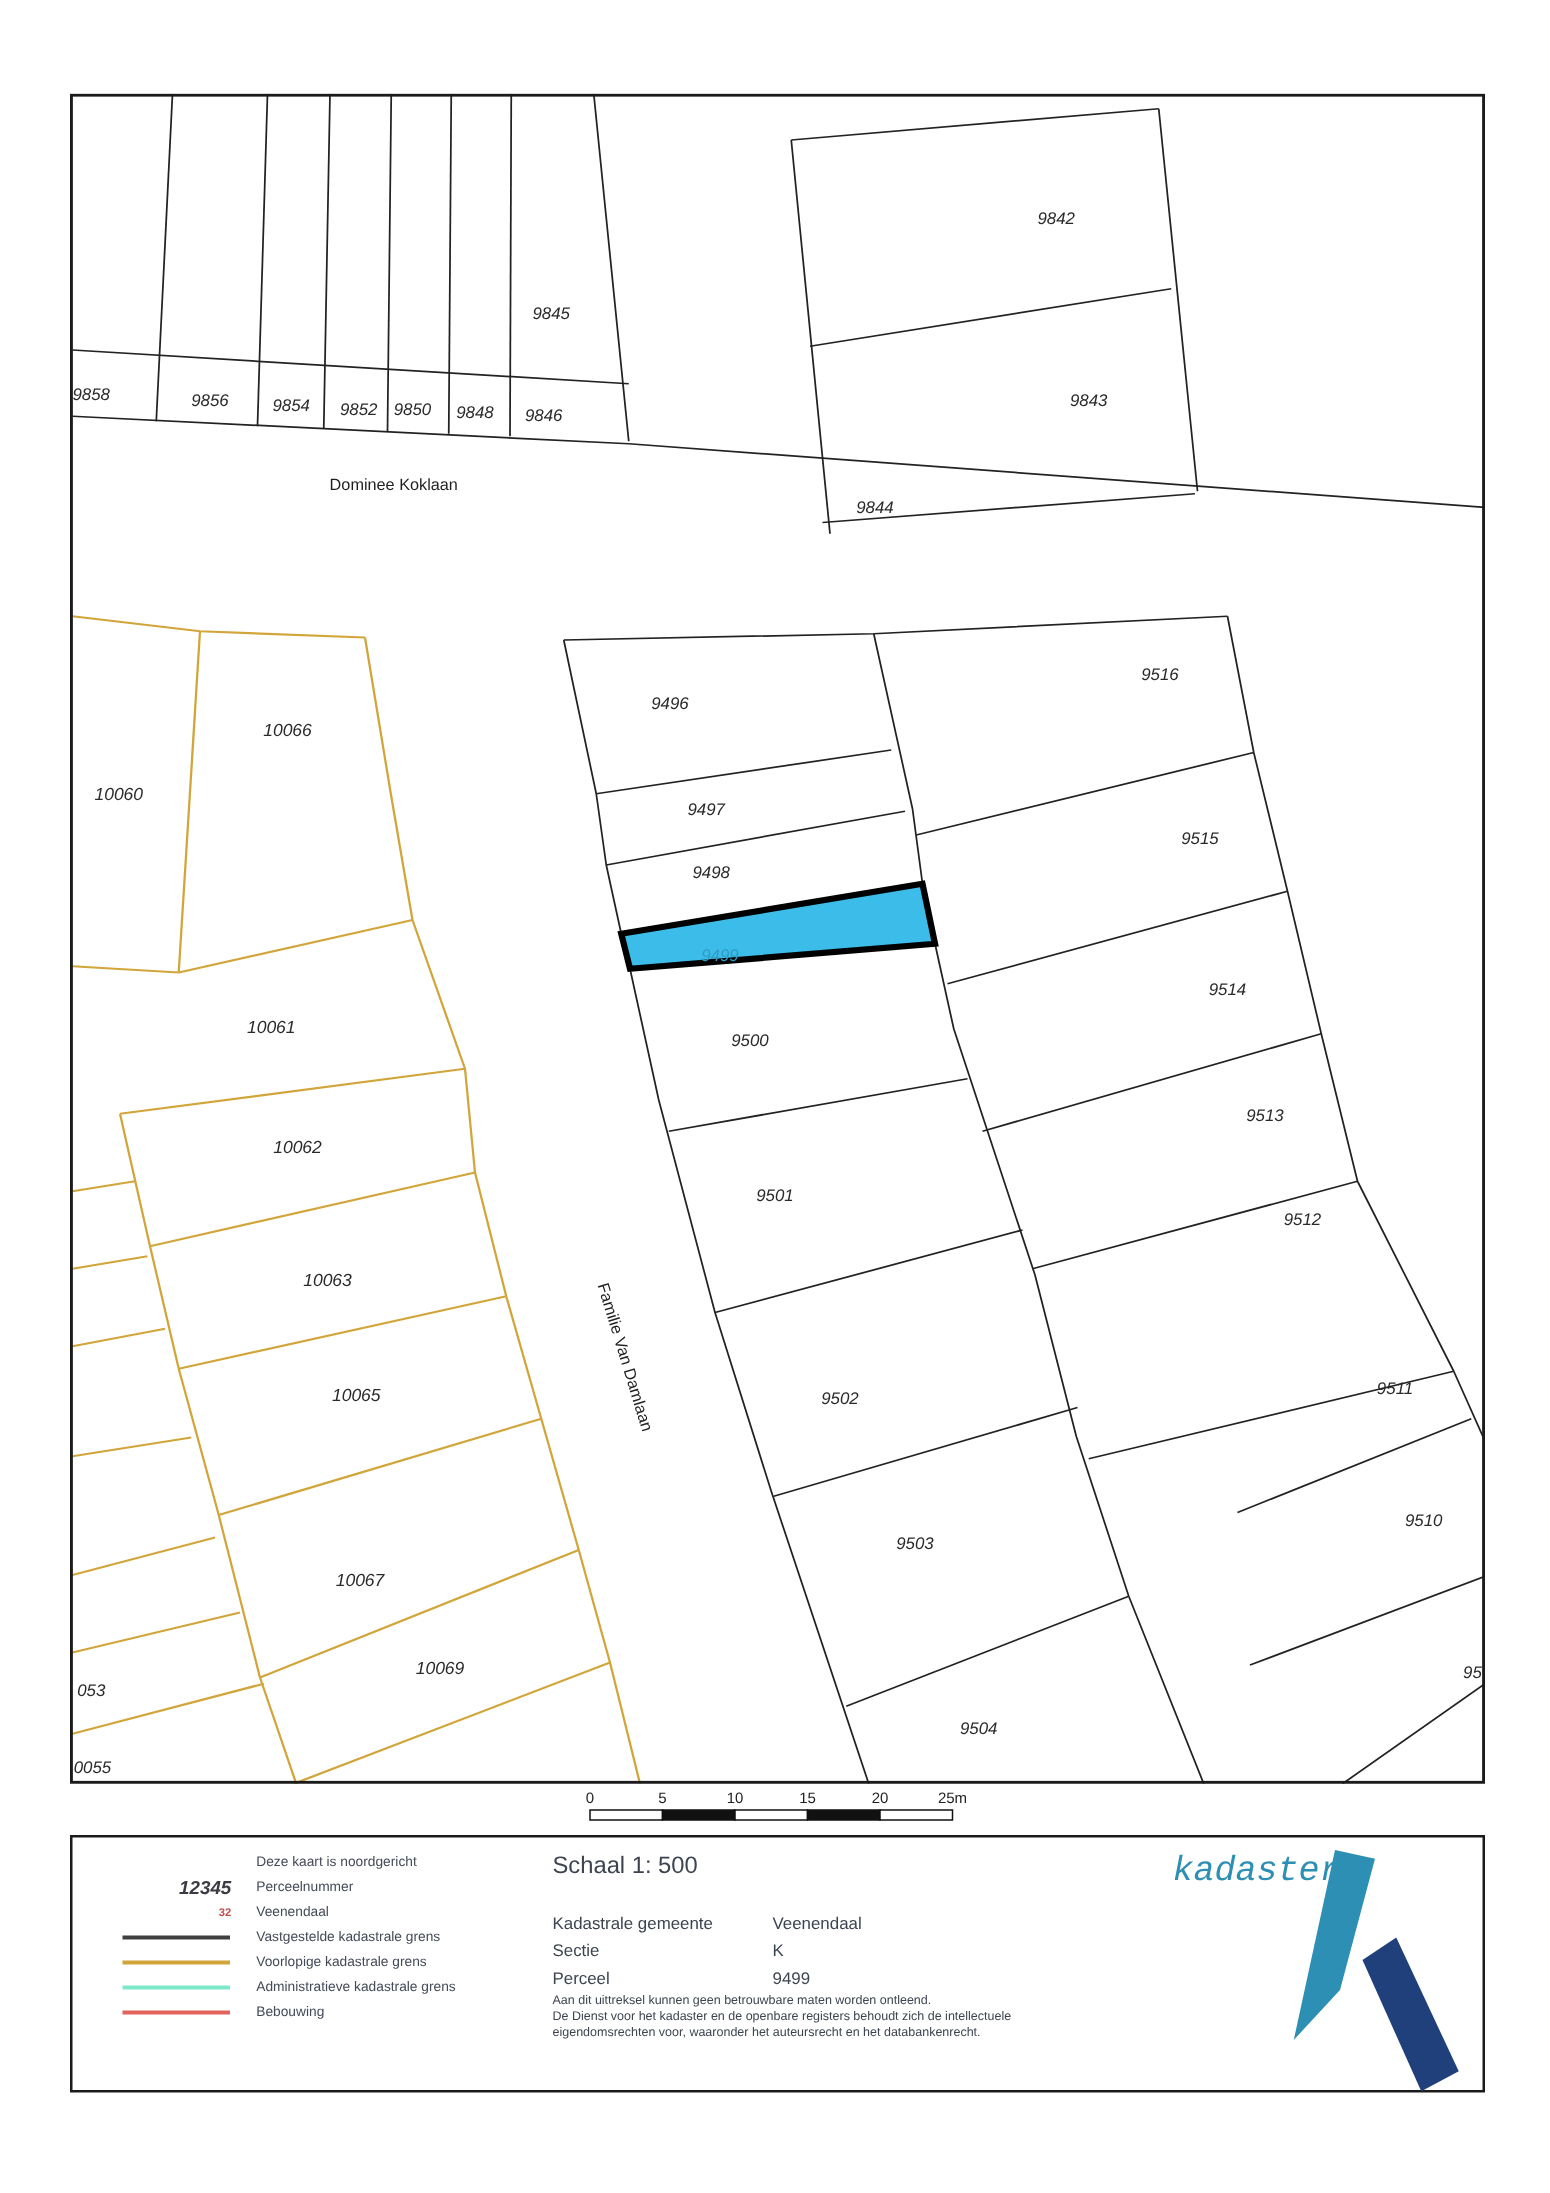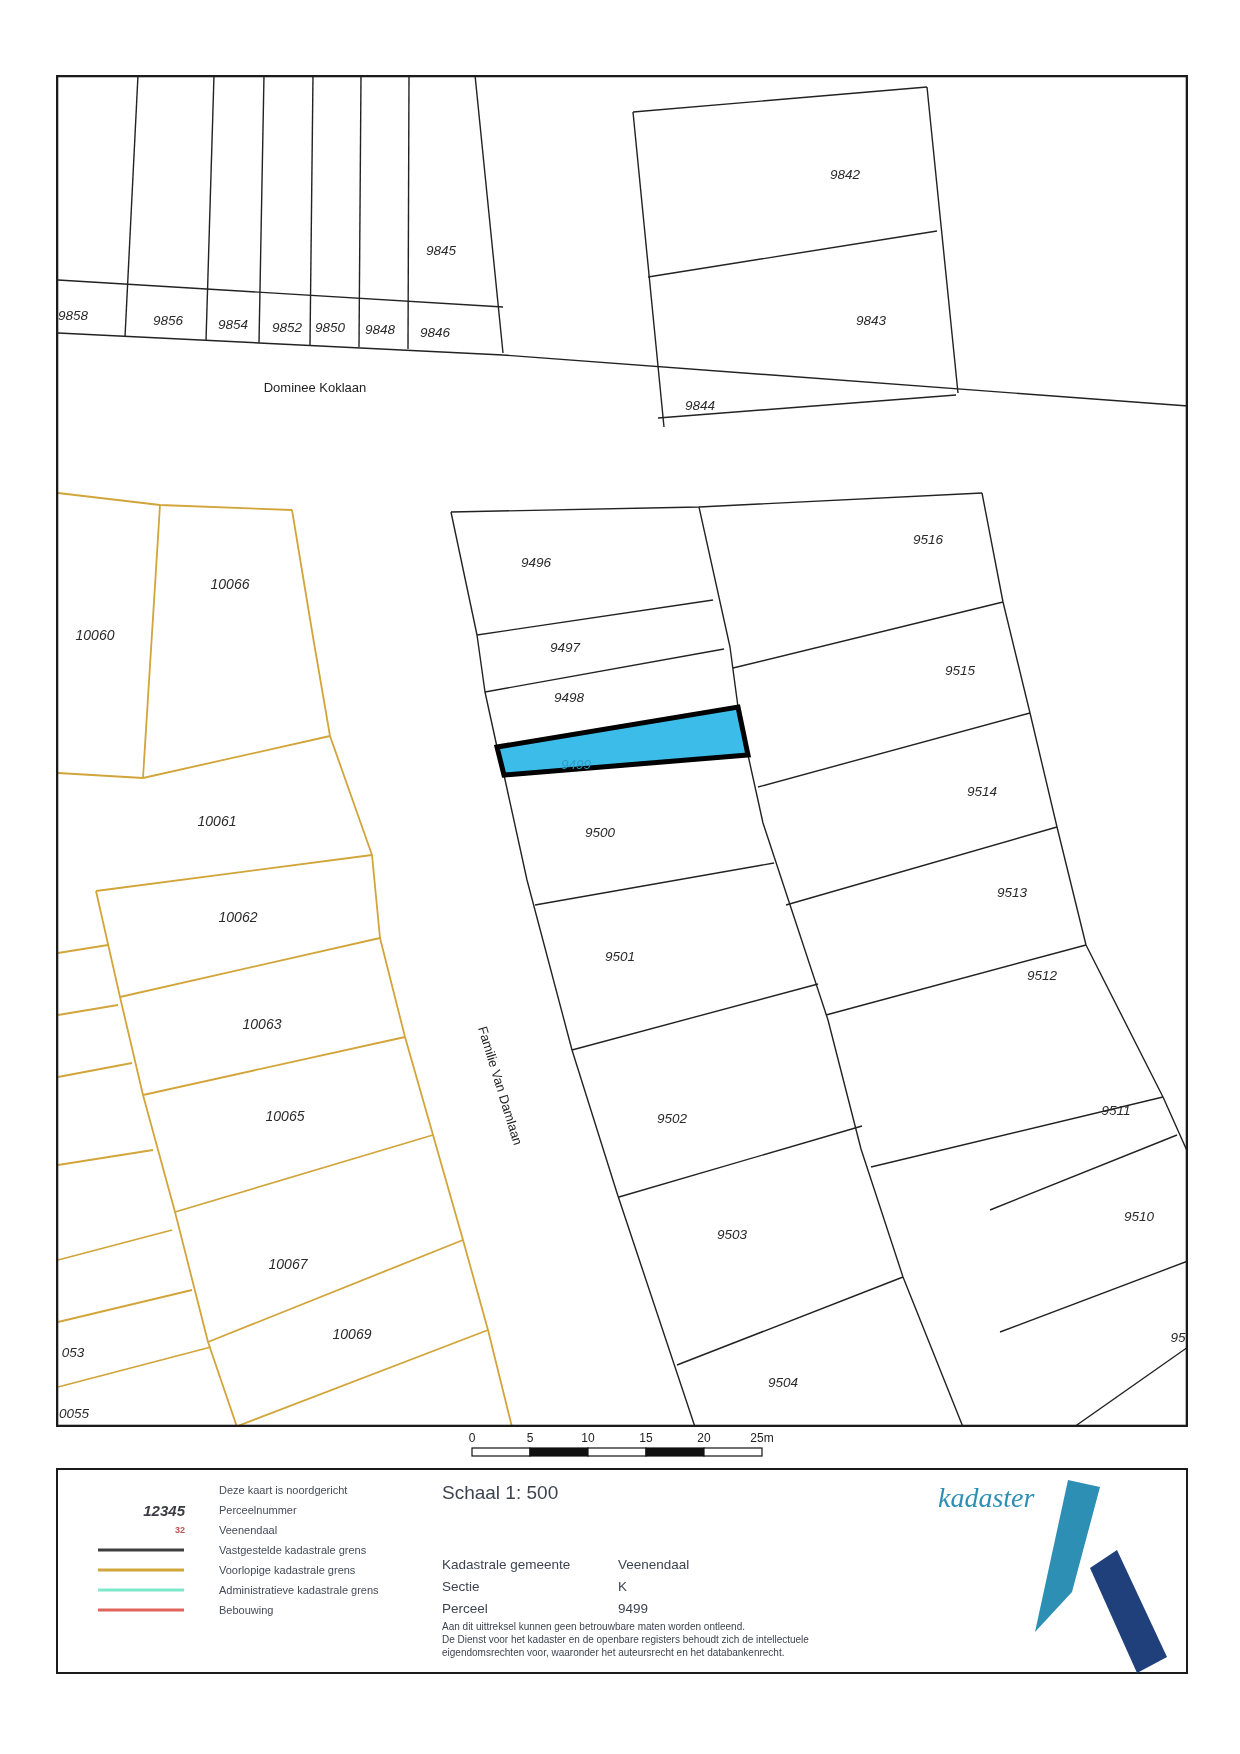--- a/index.html
+++ b/index.html
@@ -20,35 +20,35 @@
   .scalebar-svg { position:absolute; left:440px; top:1428px; }
   .tick { font-size:12px; fill:#222; text-anchor:middle; font-family:"Liberation Sans", sans-serif; }
 
   .footer-box {
     position:absolute; left:56px; top:1468px; width:1132px; height:206px;
     border:2px solid #1b1b1b; box-sizing:border-box; background:#fff;
   }
   .legend { position:absolute; left:20px; top:10px; width:360px; color:#444a58; font-size:11px; }
   .legend-row { display:flex; align-items:center; height:20px; }
   .legend-key { width:107px; display:flex; justify-content:flex-end; align-items:center; }
-  .legend-label { margin-left:34px; white-space:nowrap; }
+  .legend-label { margin-left:20px; white-space:nowrap; }
   .sample-parcelnr { font-style:italic; font-weight:bold; font-size:15px; color:#3b3b45; }
   .sample-huisnr { font-weight:bold; font-size:9px; color:#c0504d; }
   .legend-foot { margin-top:14px; font-size:10px; line-height:13px; color:#444a58; }
 
   .details { position:absolute; left:384px; top:12px; color:#3d4450; }
   .schaal { font-size:19px; }
-  .detail-rows { margin-top:50px; font-size:13.5px; }
+  .detail-rows { margin-top:24px; font-size:13.5px; }
   .detail-row { display:flex; line-height:22px; }
   .detail-label { width:176px; }
   .disclaimer { font-size:10px; line-height:13px; }
 
   .logo-text {
     position:absolute; left:880px; top:12px;
-    font-family:Liberation Serif, serif; font-style:italic;
+    font-family:Liberation Mono, monospace; font-style:italic;
     font-size:28px; letter-spacing:0px; color:#2e8fb5;
   }
   .logo-mark { position:absolute; left:972px; top:5px; }
 </style>
 </head>
 <body>
 
 <svg class="map-svg" width="1132" height="1352" viewBox="0 0 1132 1352">
 
   <g>

